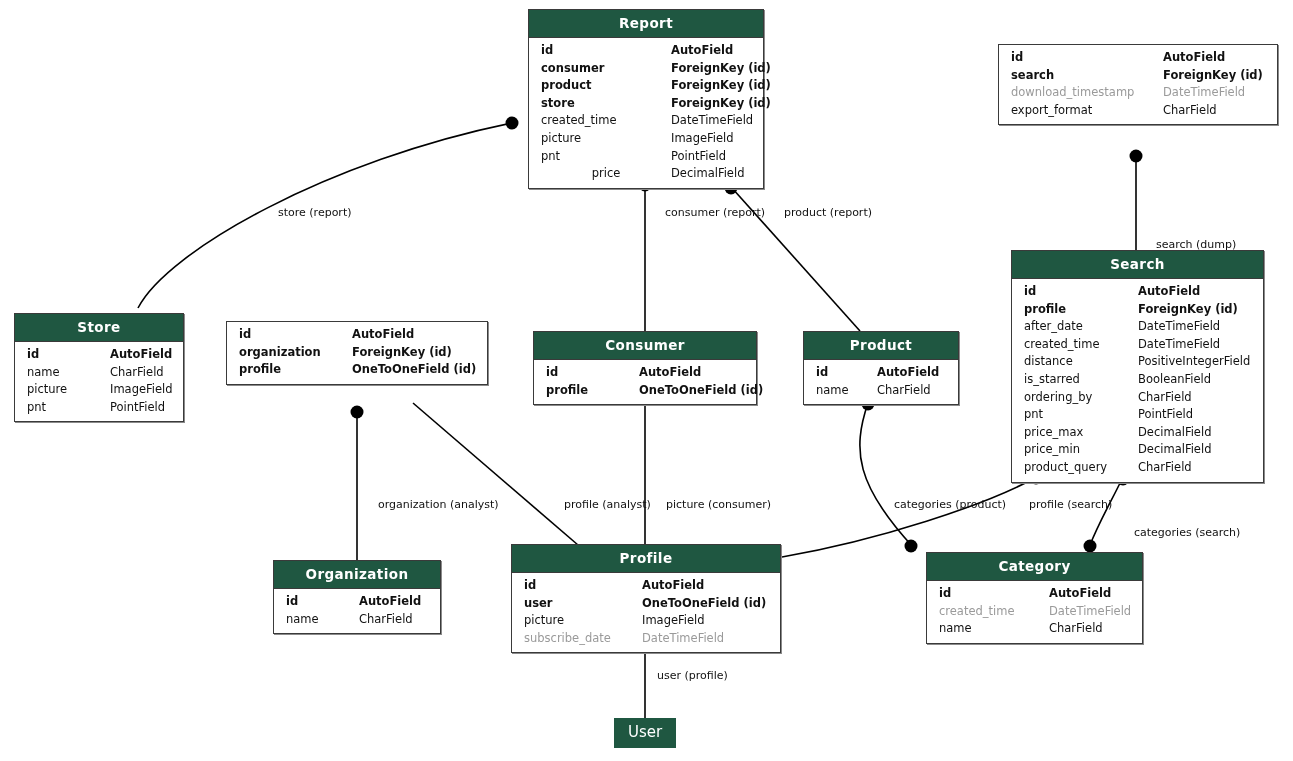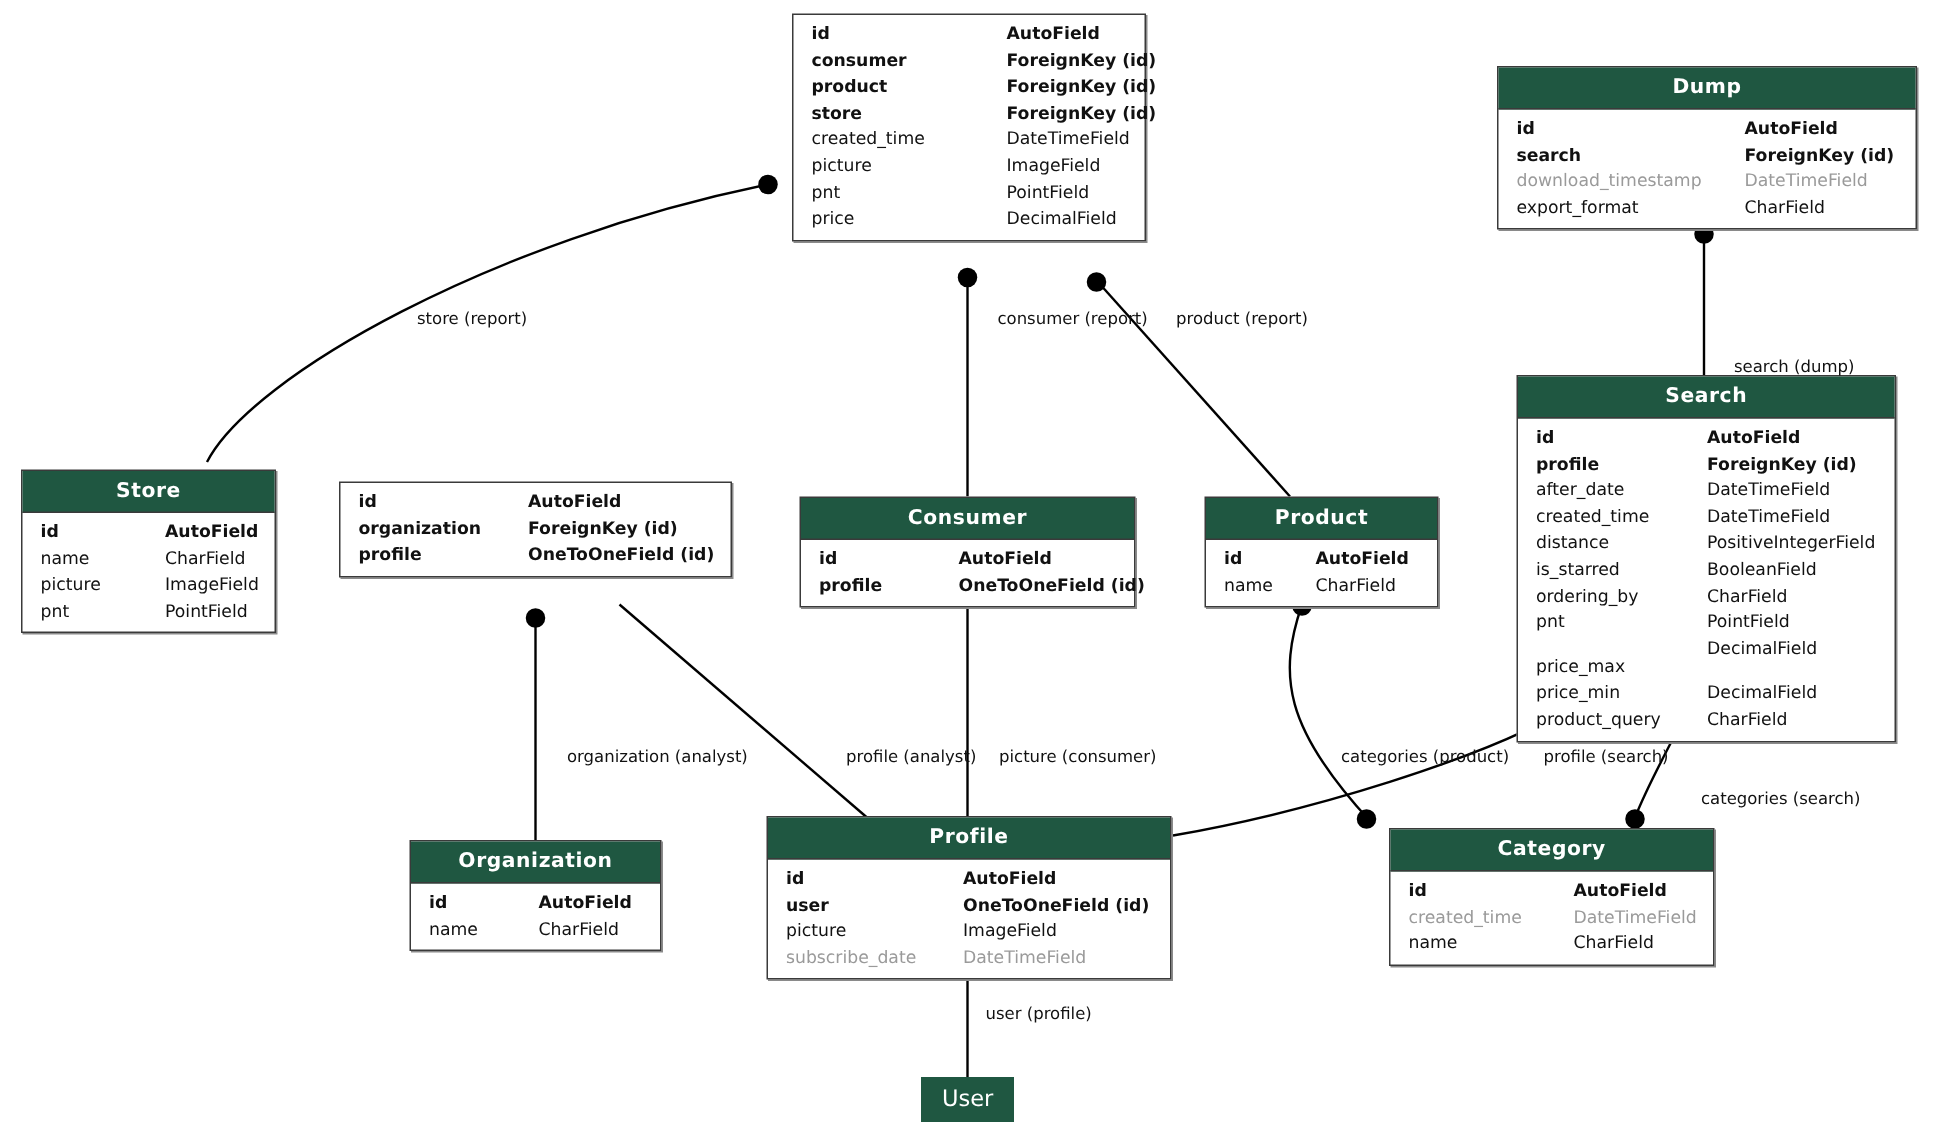--- a/index.html
+++ b/index.html
@@ -128,20 +128,21 @@
       <circle cx="357" cy="412" r="6.5"></circle>
       <circle cx="868" cy="404" r="6.5"></circle>
       <circle cx="911" cy="546" r="6.5"></circle>
       <circle cx="1036" cy="478" r="6.5"></circle>
       <circle cx="1123" cy="479" r="6.5"></circle>
       <circle cx="1090" cy="546" r="6.5"></circle>
     </g>
   </svg>
 
   <div class="entity" id="entity-report" style="left:528px; top:9px; width:236px;">
+    <div class="entity-header">Report</div>
     <div class="entity-body">
         <div class="field-row key">
           <span class="field-name" style="width: 130px;">id</span>
           <span class="field-type">AutoField</span>
         </div>
         <div class="field-row key">
           <span class="field-name" style="width: 130px;">consumer</span>
           <span class="field-type">ForeignKey (id)</span>
         </div>
         <div class="field-row key">
@@ -158,28 +159,27 @@
         </div>
         <div class="field-row">
           <span class="field-name" style="width: 130px;">picture</span>
           <span class="field-type">ImageField</span>
         </div>
         <div class="field-row">
           <span class="field-name" style="width: 130px;">pnt</span>
           <span class="field-type">PointField</span>
         </div>
         <div class="field-row">
-          <span class="field-name" style="width: 130px;">price</span>
+          <span class="field-name" style="width: 130px; text-align: center;">price</span>
           <span class="field-type">DecimalField</span>
         </div>
       </div>
   </div>
 
   <div class="entity" id="entity-dump" style="left:998px; top:44px; width:280px;">
-    <div class="entity-header">Dump</div>
     <div class="entity-body">
         <div class="field-row key">
           <span class="field-name" style="width: 152px;">id</span>
           <span class="field-type">AutoField</span>
         </div>
         <div class="field-row key">
           <span class="field-name" style="width: 152px;">search</span>
           <span class="field-type">ForeignKey (id)</span>
         </div>
         <div class="field-row muted">
@@ -222,21 +222,21 @@
         </div>
         <div class="field-row">
           <span class="field-name" style="width: 114px;">ordering_by</span>
           <span class="field-type">CharField</span>
         </div>
         <div class="field-row">
           <span class="field-name" style="width: 114px;">pnt</span>
           <span class="field-type">PointField</span>
         </div>
         <div class="field-row">
-          <span class="field-name" style="width: 114px; margin-top: 12px;">price_max</span>
+          <span class="field-name" style="width: 114px;">price_max</span>
           <span class="field-type">DecimalField</span>
         </div>
         <div class="field-row">
           <span class="field-name" style="width: 114px;">price_min</span>
           <span class="field-type">DecimalField</span>
         </div>
         <div class="field-row">
           <span class="field-name" style="width: 114px;">product_query</span>
           <span class="field-type">CharField</span>
         </div>

